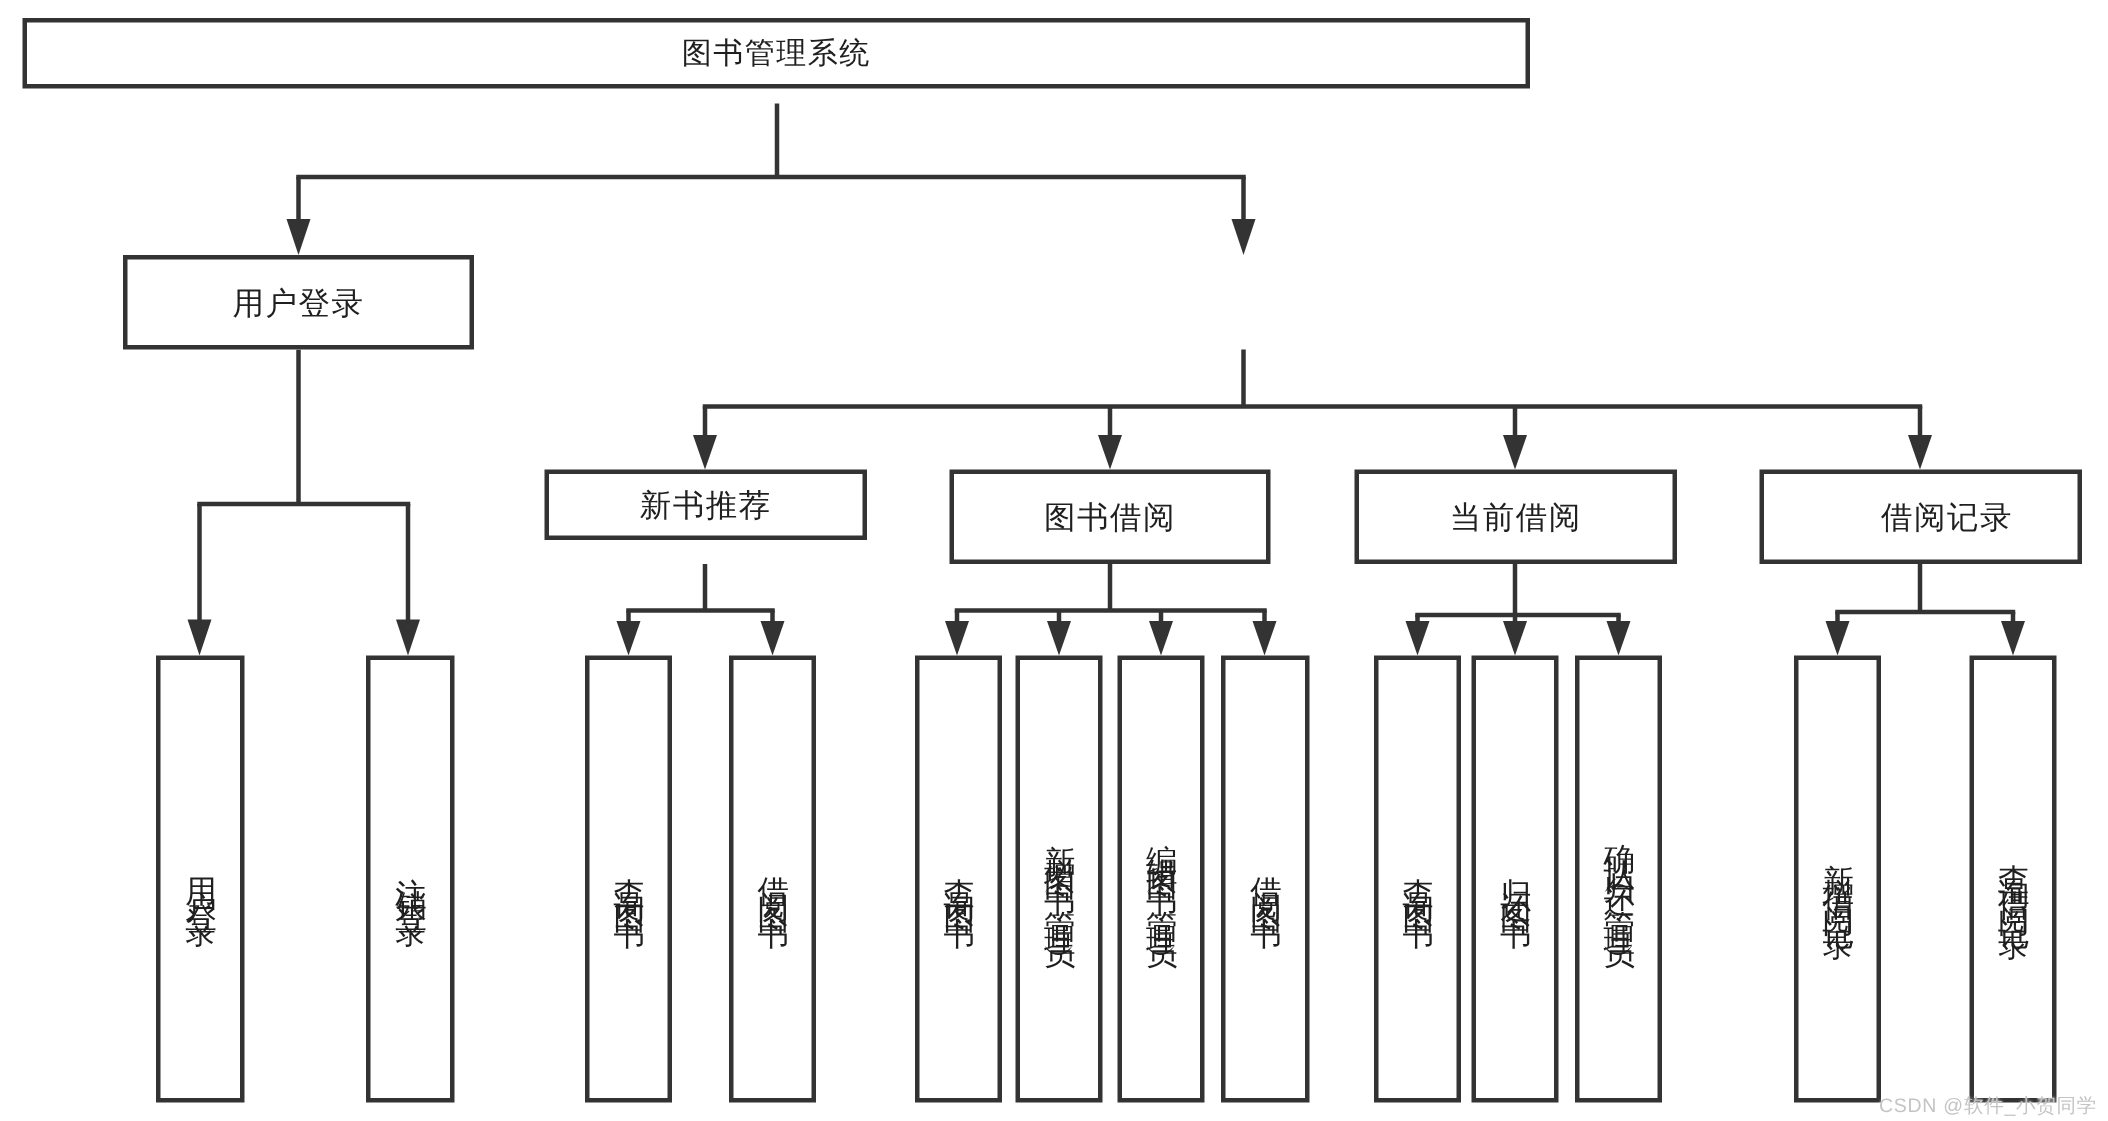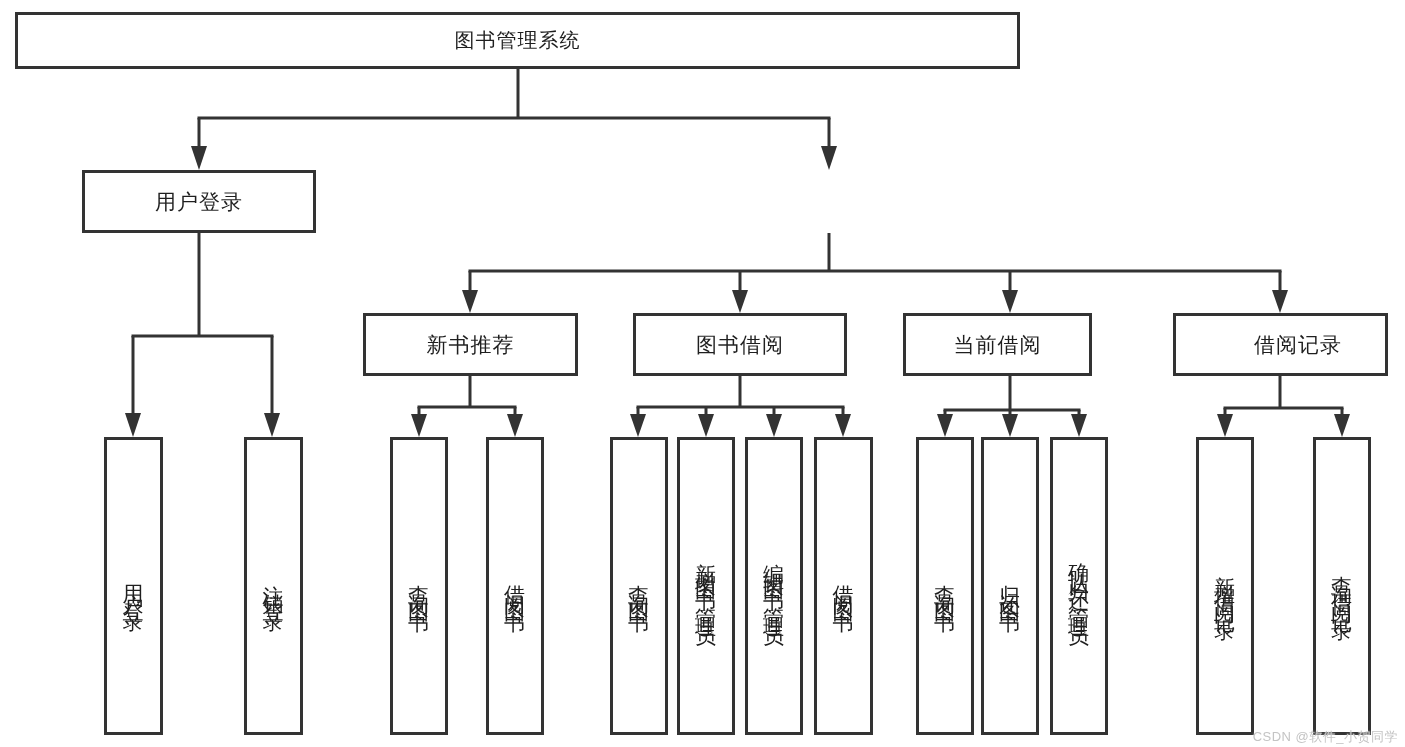--- a/index.html
+++ b/index.html
@@ -108,27 +108,27 @@
       <polygon points="766,414 782,414 774,437"></polygon>
       <polygon points="835,414 851,414 843,437"></polygon>
       <polygon points="937,414 953,414 945,437"></polygon>
       <polygon points="1002,414 1018,414 1010,437"></polygon>
       <polygon points="1071,414 1087,414 1079,437"></polygon>
       <polygon points="1217,414 1233,414 1225,437"></polygon>
       <polygon points="1334,414 1350,414 1342,437"></polygon>
     </g>
   </svg>
 
-  <div class="node h root" style="left:15px; top:12px; width:1005px; height:57px;">图书管理系统</div>
+  <div class="node h root" style="left:15px; top:12px; width:1005px; height:47px;">图书管理系统</div>
 
   <div class="node h" style="left:82px; top:170px; width:234px; height:63px;">用户登录</div>
 
-  <div class="node h" style="left:363px; top:313px; width:215px; height:63px;">新书推荐</div>
+  <div class="node h" style="left:363px; top:313px; width:215px; height:47px;">新书推荐</div>
   <div class="node h" style="left:633px; top:313px; width:214px; height:63px;">图书借阅</div>
-  <div class="node h" style="left:903px; top:313px; width:189px; height:63px;">当前借阅</div>
+  <div class="node h" style="left:903px; top:313px; width:215px; height:63px;">当前借阅</div>
   <div class="node h" style="left:1173px; top:313px; width:215px; height:63px;padding-left:35px;">借阅记录</div>
 
   <div class="node v" style="left:104px; top:437px; width:59px; height:298px;">用户登录</div>
   <div class="node v" style="left:244px; top:437px; width:59px; height:298px;">注销登录</div>
 
   <div class="node v" style="left:390px; top:437px; width:58px; height:298px;">查询图书</div>
   <div class="node v" style="left:486px; top:437px; width:58px; height:298px;">借阅图书</div>
 
   <div class="node v" style="left:610px; top:437px; width:58px; height:298px;">查询图书</div>
   <div class="node v" style="left:677px; top:437px; width:58px; height:298px;">新增图书（管理员）</div>

